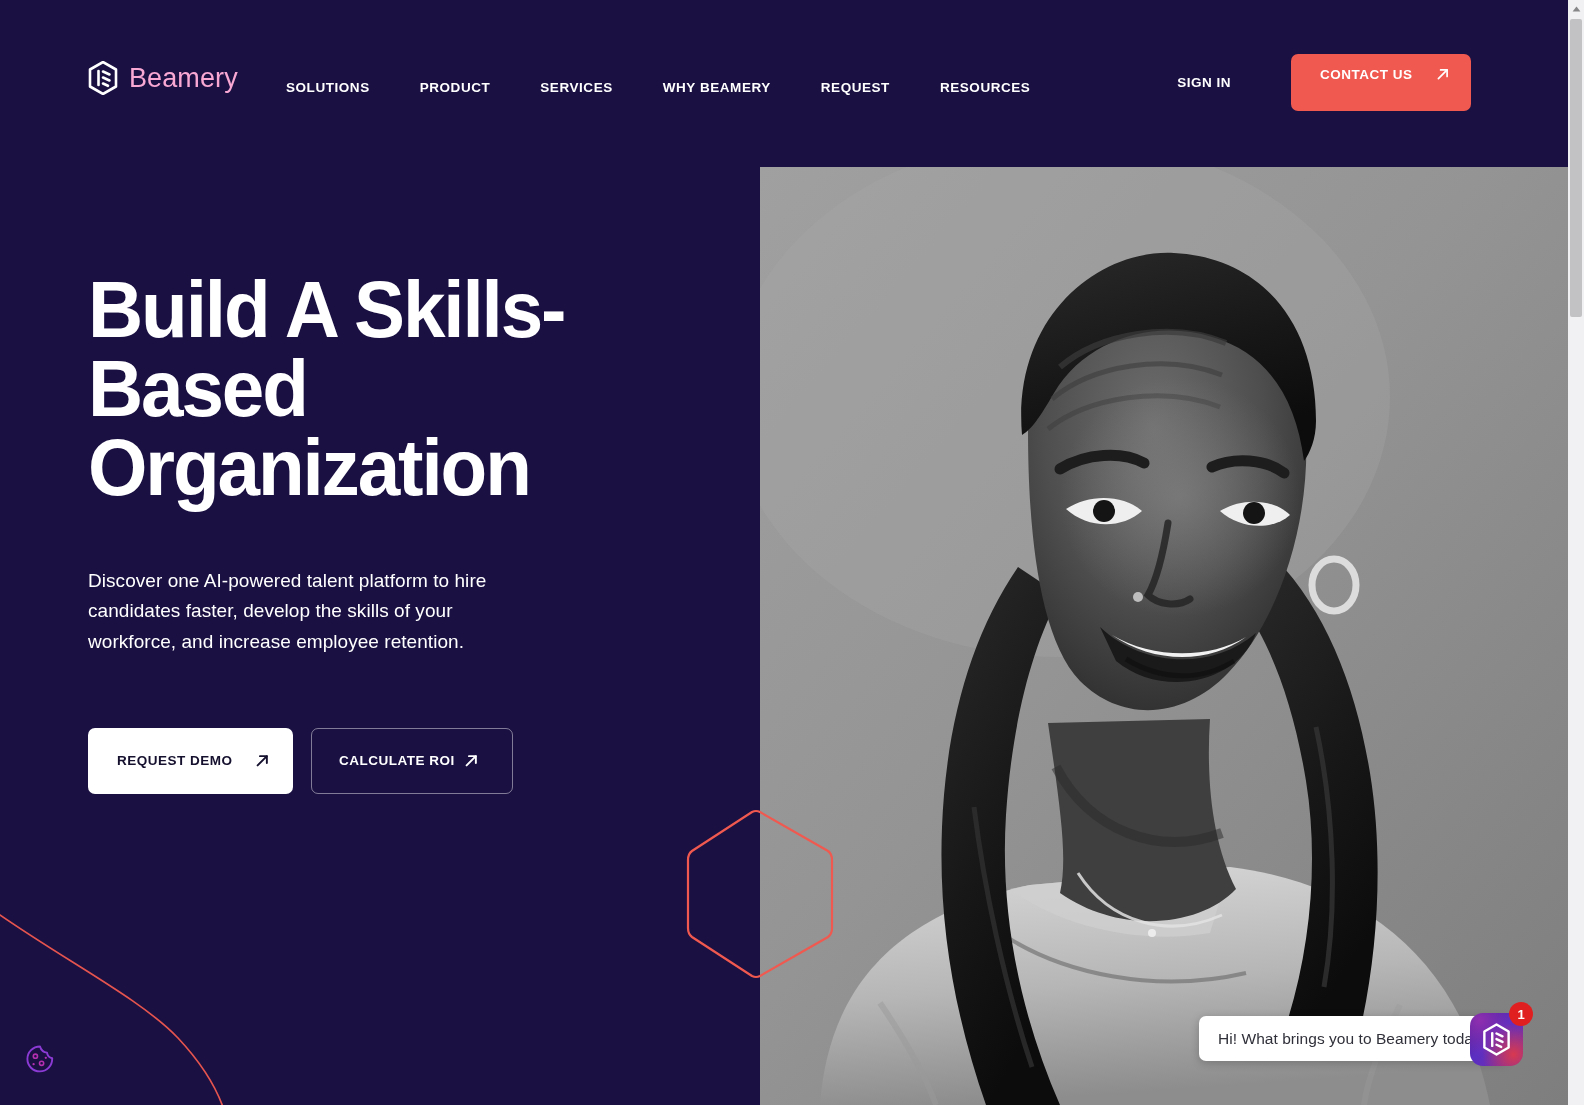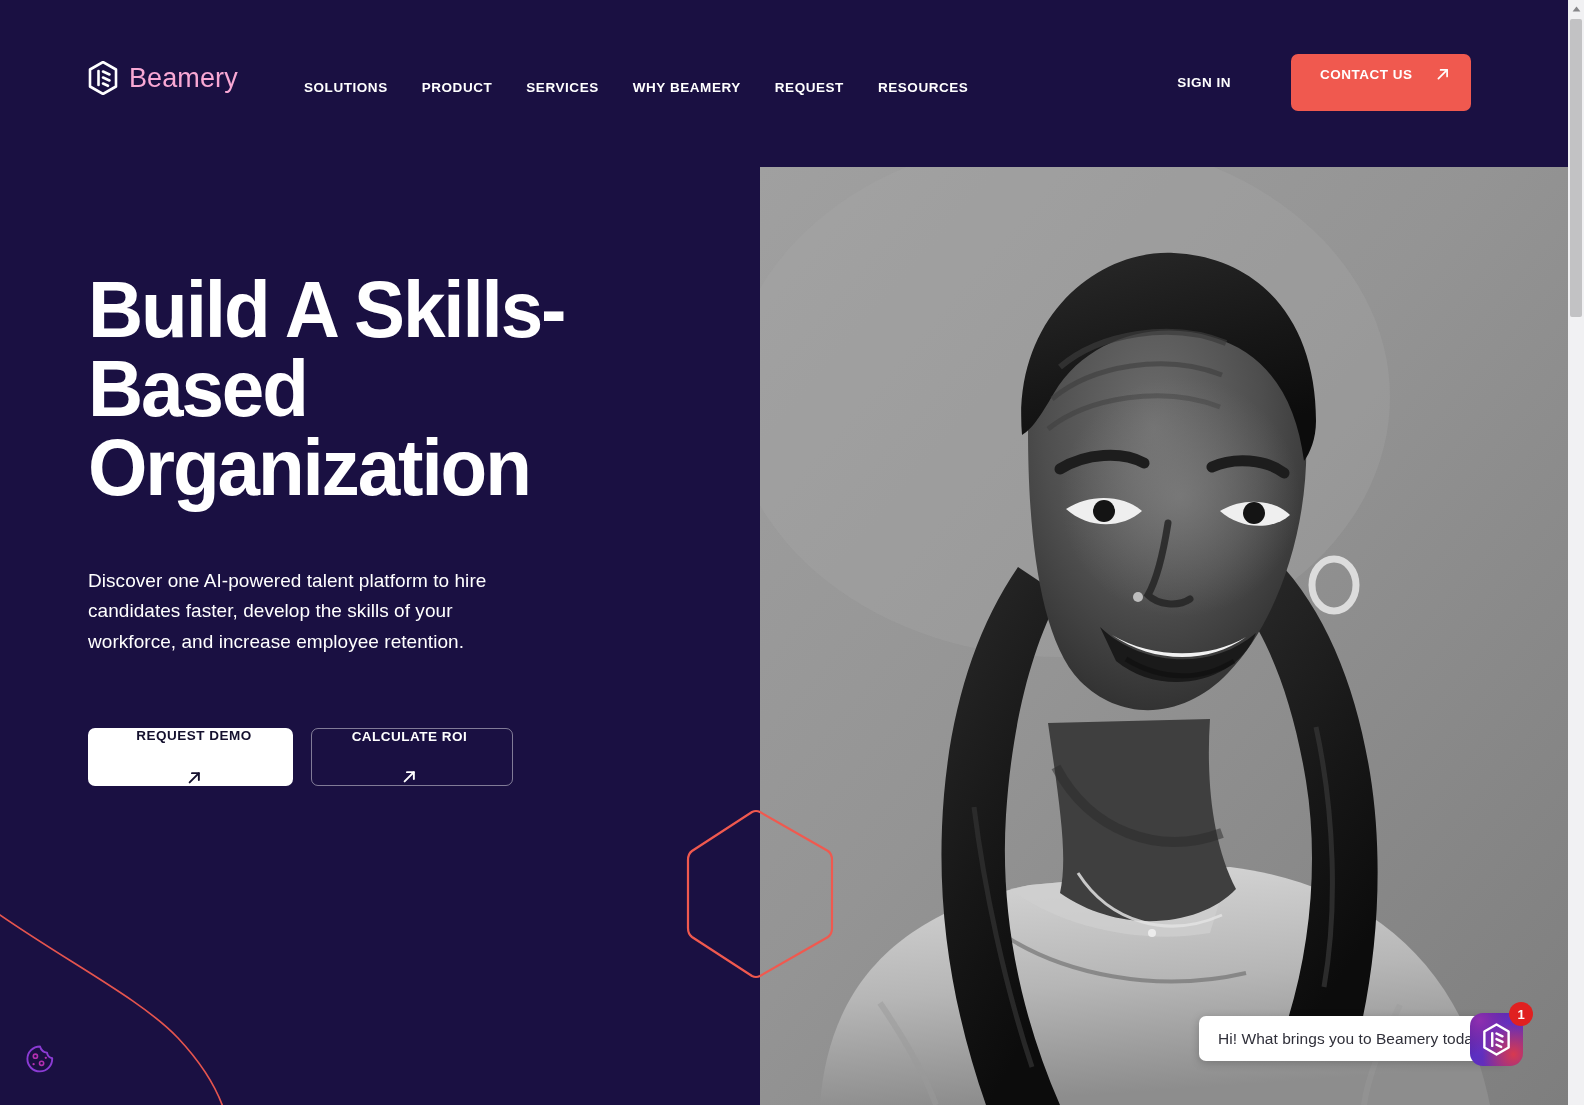--- a/index.html
+++ b/index.html
@@ -85,24 +85,24 @@
     color: #f9a8d4;
     font-size: 27px;
     letter-spacing: 0.1px;
     font-weight: 400;
     line-height: 1;
     font-family: "Liberation Sans", sans-serif;
   }
 
   .nav-links {
     position: absolute;
-    left: 304px; top: 74px;
-    display: flex;
-    align-items: center;
-    gap: 0;
+    left: 286px; top: 74px;
+    display: flex;
+    align-items: center;
+    gap: 16px;
   }
   .nav-link {
     color: #ffffff;
     font-size: 13.5px;
     font-weight: 700;
     letter-spacing: 0.55px;
     text-decoration: none;
     white-space: nowrap;
     padding: 6px 0;
     margin-right: 34px;
@@ -178,29 +178,28 @@
   .hero-actions {
     margin-top: 70px;
     display: flex;
     align-items: center;
     gap: 18px;
   }
   .btn {
     display: flex;
     align-items: center;
     justify-content: space-between;
-    height: 58px;
+    height: 66px;
     border-radius: 7px;
     font-family: "Liberation Sans", sans-serif;
     font-size: 13.5px;
     font-weight: 700;
     letter-spacing: 0.5px;
     cursor: pointer;
     white-space: nowrap;
-    flex-direction: column;
   }
   .btn-demo {
     width: 205px;
     padding: 0 22px 0 29px;
     background: #ffffff;
     border: none;
     color: #14102e;
   }
   .btn-roi {
     width: 202px;

